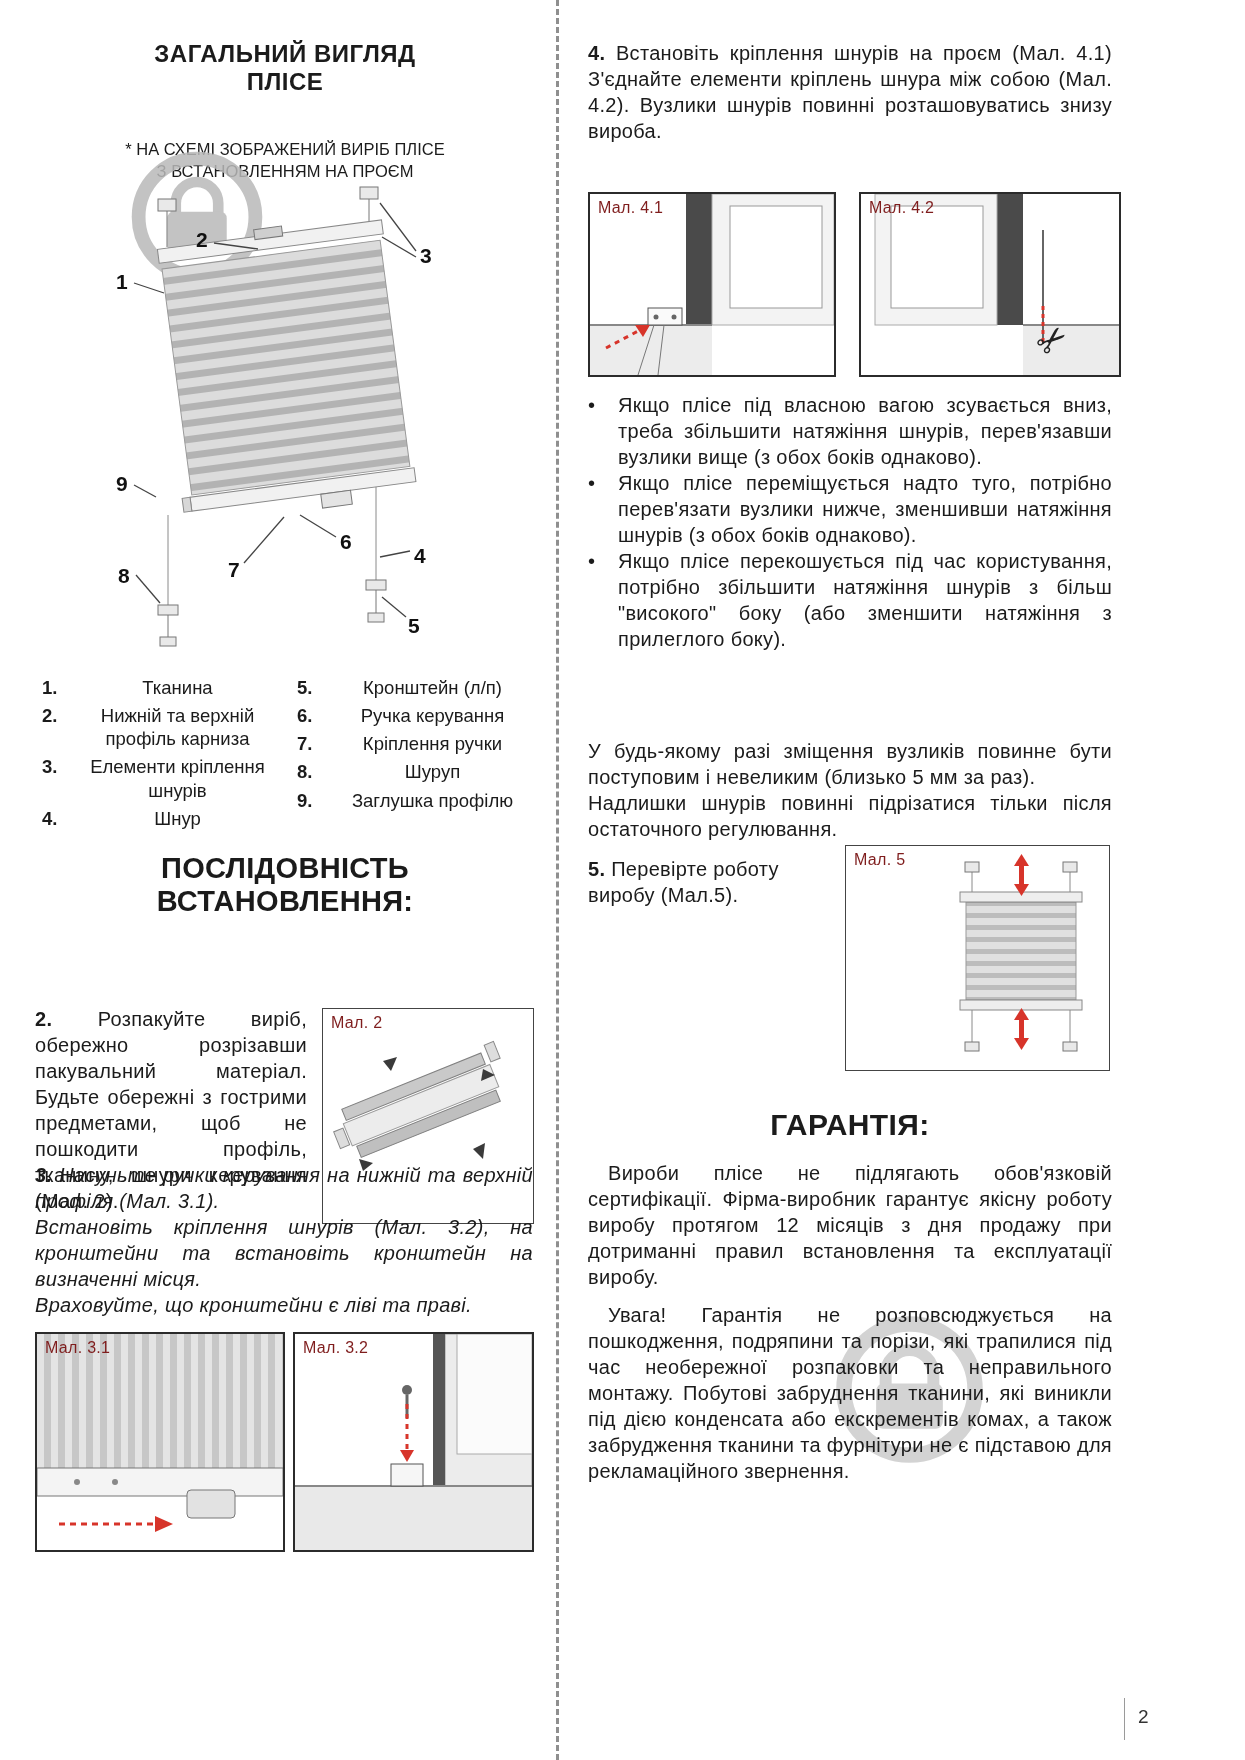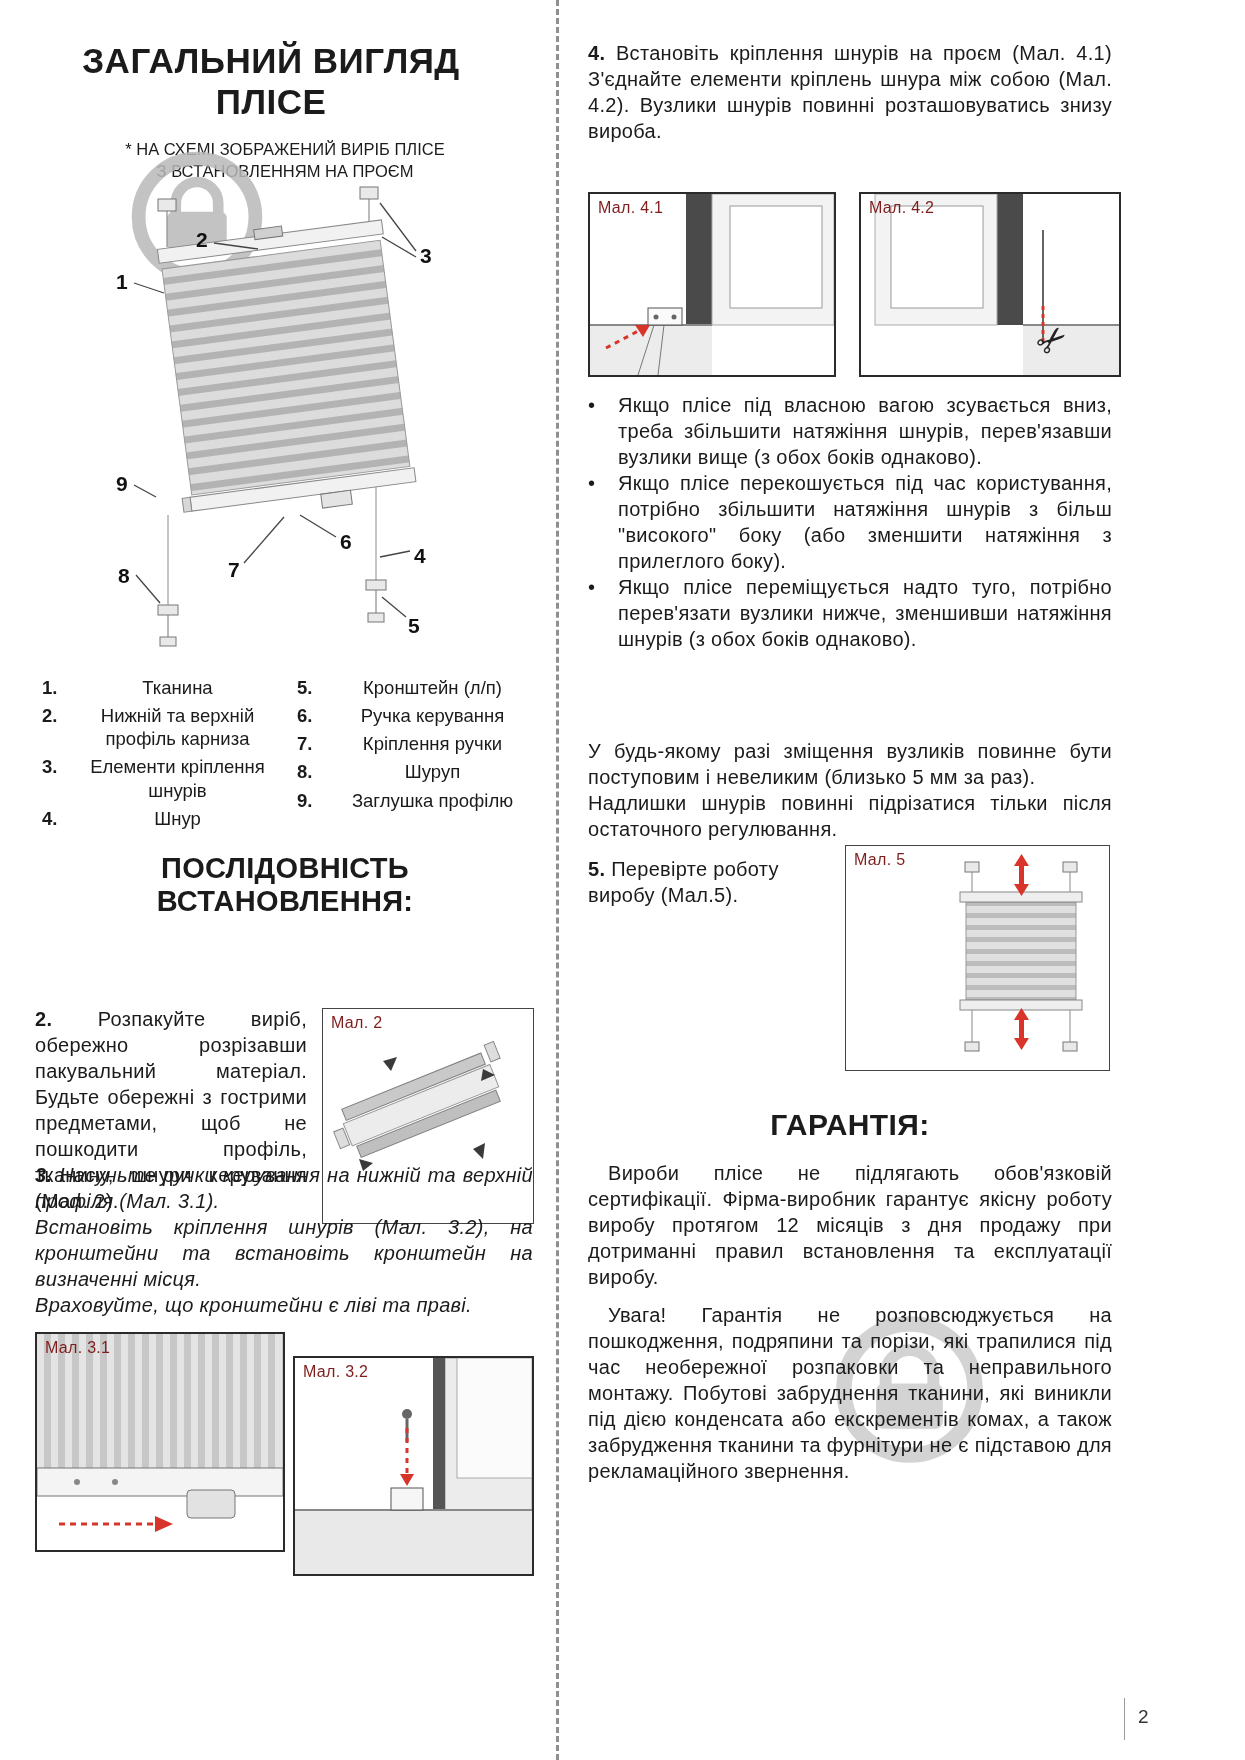--- a/index.html
+++ b/index.html
@@ -8,22 +8,22 @@
     width:1245px; height:1760px; position:relative; overflow:hidden;
     font-family:"Liberation Sans", sans-serif; color:#1b1b1b;
   }
   .abs { position:absolute; }
   .divider {
     position:absolute; left:556px; top:0; height:1760px; width:0;
     border-left:3px dashed #8f8f8f;
   }
   
   .title {
-    left:21px; top:40px; width:500px; text-align:center;
-    font-size:35px; font-weight:bold; line-height:1.18; letter-spacing:.5px;
+    left:35px; top:40px; width:500px; text-align:center;
+    font-size:24px; font-weight:bold; line-height:1.18; letter-spacing:.5px;
   }
   .subtitle {
     left:35px; top:138px; width:500px; text-align:center;
     font-size:16.5px; font-weight:normal; line-height:1.35;
   }
   .watermark { opacity:.85; z-index:0; }
   .diagram { z-index:1; }
   .legend { left:42px; top:676px; width:496px; display:flex; gap:14px; font-size:18.5px; line-height:1.25; }
   .legend-col { flex:1; }
   .legend-item { display:flex; margin-bottom:5px; }
@@ -35,21 +35,21 @@
   }
   .p { font-size:20px; line-height:1.3; text-align:justify; letter-spacing:.3px; }
   .step2-text { left:35px; top:1006px; width:272px; }
   .step3-text { left:35px; top:1162px; width:498px; }
   .step3-text p { margin:0;font-style:italic; }
   .figbox { border:2px solid #2b2b2b; background:#fff; overflow:hidden; }
   .figbox.thin { border-width:1.5px; border-color:#444; }
   .figlabel { position:absolute; left:8px; top:5px; font-size:16px; color:#7f1d1d; letter-spacing:.3px; z-index:2; }
   #fig2  { left:322px; top:1008px; width:212px; height:216px; }
   #fig31 { left:35px;  top:1332px; width:250px; height:220px; }
-  #fig32 { left:293px; top:1332px; width:241px; height:220px;margin-top:24px; }
+  #fig32 { left:293px; top:1332px; width:241px; height:220px; }
   
   .step4-text { left:588px; top:40px; width:524px; }
   #fig41 { left:588px; top:192px; width:248px; height:185px; }
   #fig42 { left:848px; top:192px; width:262px; height:185px;margin-left:11px; }
   .bullets { left:588px; top:392px; width:524px; }
   .bullet { display:flex; }
   .bullet-dot { width:30px; flex:0 0 30px; font-size:20px; line-height:1.3; }
   .bullet-dot::before { content:"•"; }
   .bullet-text { flex:1; font-size:20px; line-height:1.3; text-align:justify; letter-spacing:.3px; }
   .note { left:588px; top:738px; width:524px; }
@@ -298,25 +298,25 @@
   </svg>
 </div>
 
 <div class="abs bullets">
   <div class="bullet">
     <span class="bullet-dot"></span>
     <p class="bullet-text">Якщо плісе під власною вагою зсувається вниз, треба збільшити натяжіння шнурів, перев'язавши вузлики вище (з обох боків однаково).</p>
   </div>
   <div class="bullet">
     <span class="bullet-dot"></span>
-    <p class="bullet-text">Якщо плісе перекошується під час користування, потрібно збільшити натяжіння шнурів з більш "високого" боку (або зменшити натяжіння з прилеглого боку).</p>
+    <p class="bullet-text">Якщо плісе переміщується надто туго, потрібно перев'язати вузлики нижче, зменшивши натяжіння шнурів (з обох боків однаково).</p>
   </div>
   <div class="bullet">
     <span class="bullet-dot"></span>
-    <p class="bullet-text">Якщо плісе переміщується надто туго, потрібно перев'язати вузлики нижче, зменшивши натяжіння шнурів (з обох боків однаково).</p>
+    <p class="bullet-text">Якщо плісе перекошується під час користування, потрібно збільшити натяжіння шнурів з більш "високого" боку (або зменшити натяжіння з прилеглого боку).</p>
   </div>
 </div>
 
 <div class="abs note">
   <p class="p">У будь-якому разі зміщення вузликів повинне бути поступовим і невеликим (близько 5 мм за раз).</p>
   <p class="p">Надлишки шнурів повинні підрізатися тільки після остаточного регулювання.</p>
 </div>
 
 <p class="abs p step5-text">
   <b>5.</b>

